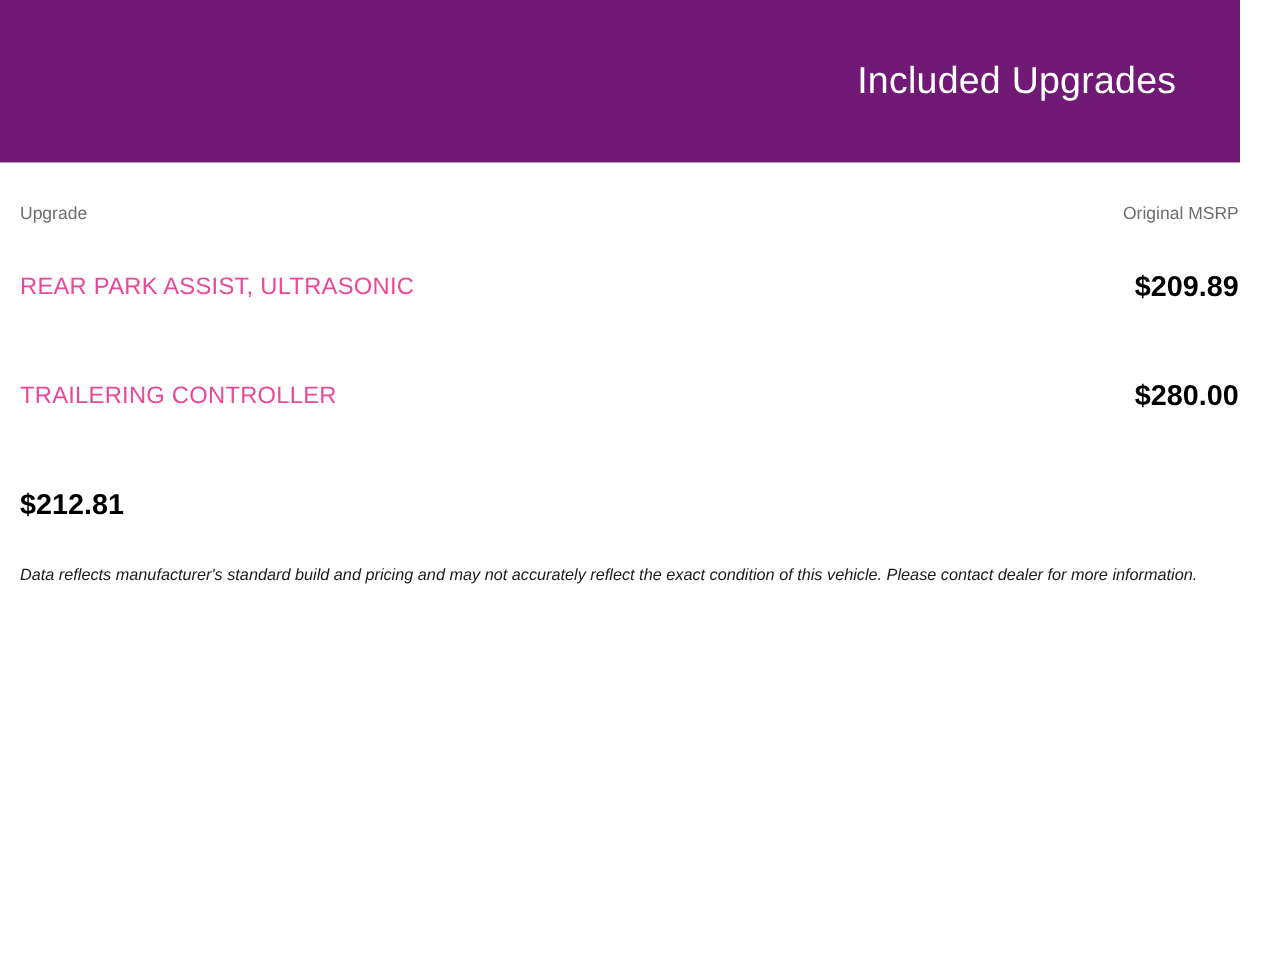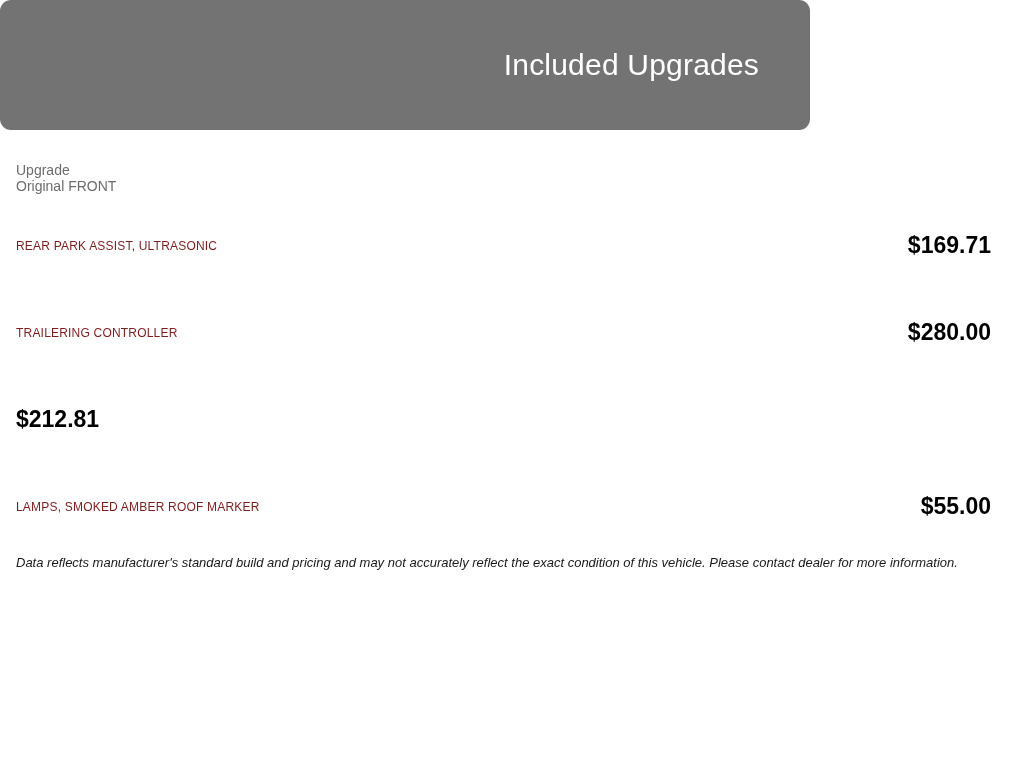--- a/index.html
+++ b/index.html
@@ -5,24 +5,23 @@
   * { margin: 0; padding: 0; box-sizing: border-box; }
   html, body {
     width: 1024px;
     height: 768px;
     background: #ffffff;
     font-family: "Liberation Sans", sans-serif;
     overflow: hidden;
   }
   .header-band {
     position: relative;
-    width: 810px;
+    width: 992px;
     height: 130px;
-    background: #737373;
-    border-radius: 11px;
+    background: #701a75;
   }
   .header-title {
     position: absolute;
     right: 51px;
     top: 50%;
     transform: translateY(-50%);
     color: #ffffff;
     font-size: 30px;
     font-weight: 400;
     letter-spacing: 0.2px;
@@ -33,34 +32,33 @@
     padding-right: 33px;
   }
   .cols-row {
     display: flex;
     justify-content: space-between;
     align-items: baseline;
     margin-top: 32px;
     font-size: 14px;
     line-height: 16px;
     color: #6d6d6d;
-    flex-direction: column;
   }
   .rows-wrap {
     margin-top: 8px;
   }
   .upgrade-row {
     height: 87px;
     display: flex;
     justify-content: space-between;
     align-items: center;
   }
   .row-name {
-    font-size: 12px;
-    color: #7f1d1d;
+    font-size: 19px;
+    color: #ec4899;
     letter-spacing: 0.2px;
     white-space: nowrap;
   }
   .row-price {
     font-size: 23px;
     font-weight: 700;
     color: #000000;
     white-space: nowrap;
     text-align: right;
   }
@@ -76,36 +74,32 @@
 <body>
 
 <div class="header-band">
   <div class="header-title">Included Upgrades</div>
 </div>
 
 <div class="content">
 
   <div class="cols-row">
     <span>Upgrade</span>
-    <span>Original FRONT</span>
+    <span>Original MSRP</span>
   </div>
 
   <div class="rows-wrap">
     <div class="upgrade-row">
       <span class="row-name">REAR PARK ASSIST, ULTRASONIC</span>
-      <span class="row-price">$169.71</span>
+      <span class="row-price">$209.89</span>
     </div>
     <div class="upgrade-row">
       <span class="row-name">TRAILERING CONTROLLER</span>
       <span class="row-price">$280.00</span>
     </div>
     <div class="upgrade-row">
       <span class="row-price">$212.81</span>
     </div>
-    <div class="upgrade-row">
-      <span class="row-name">LAMPS, SMOKED AMBER ROOF MARKER</span>
-      <span class="row-price">$55.00</span>
-    </div>
   </div>
 
   <div class="disclaimer">Data reflects manufacturer's standard build and pricing and may not accurately reflect the exact condition of this vehicle. Please contact dealer for more information.</div>
 
 </div>
 
 </body></html>

